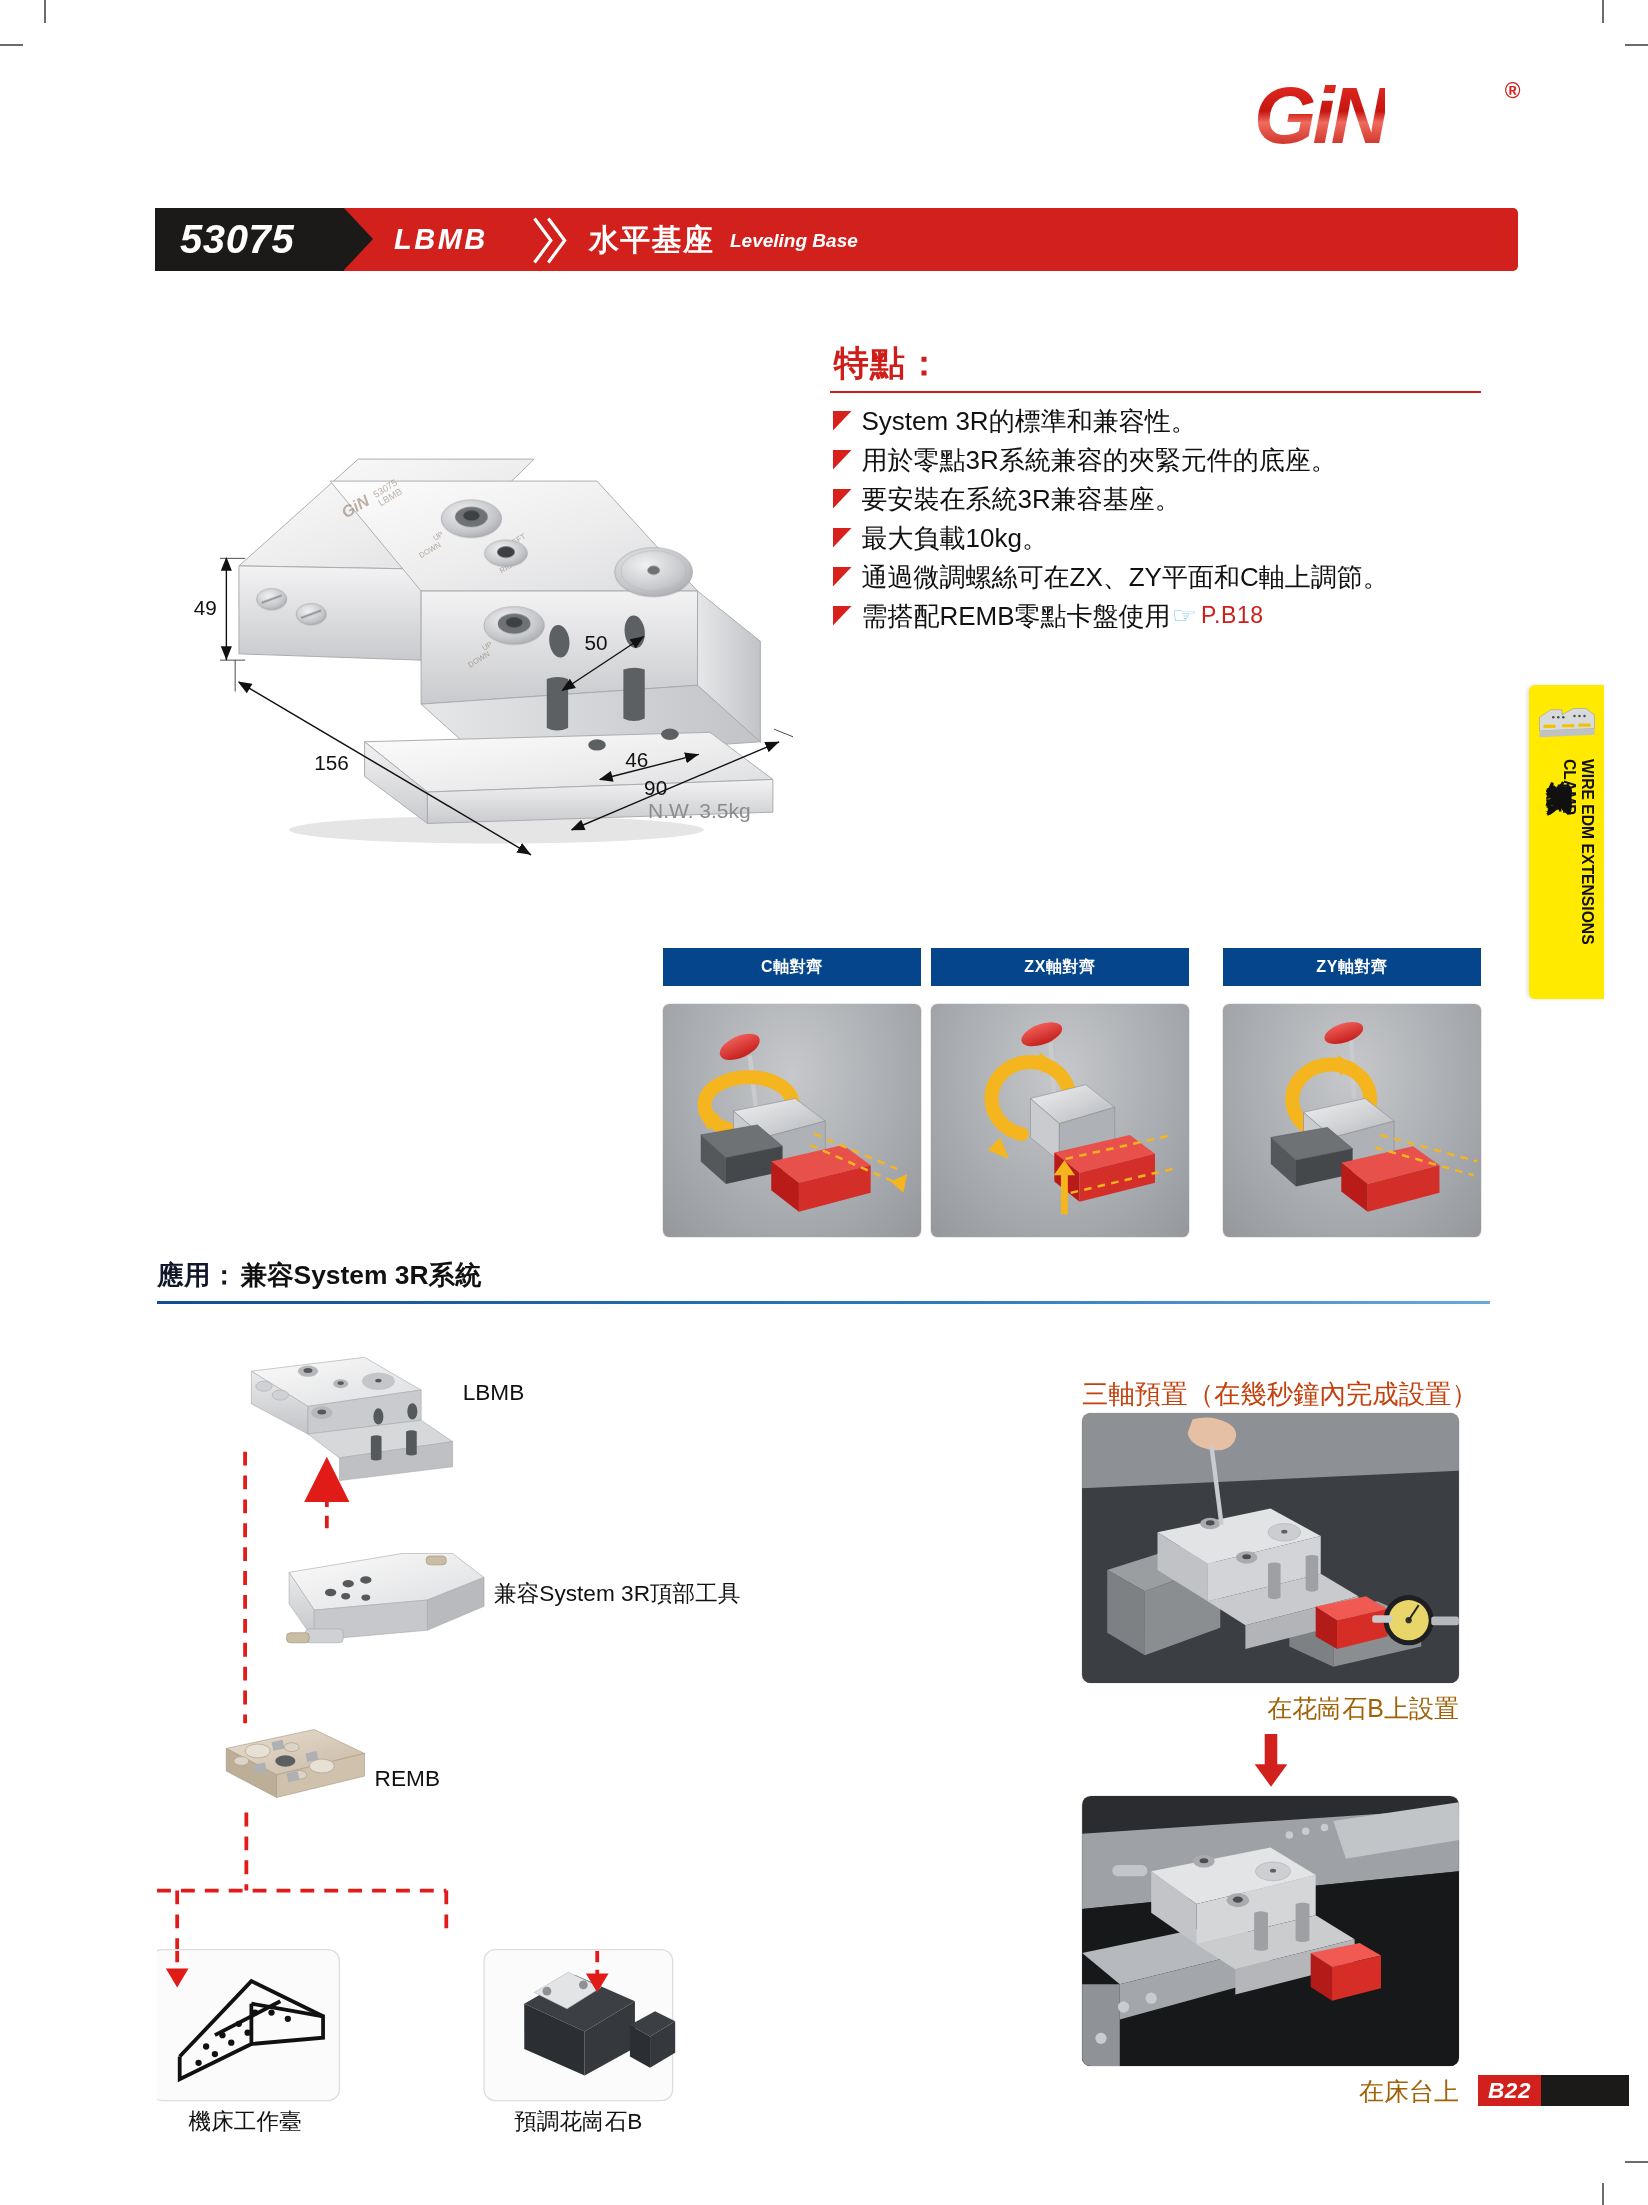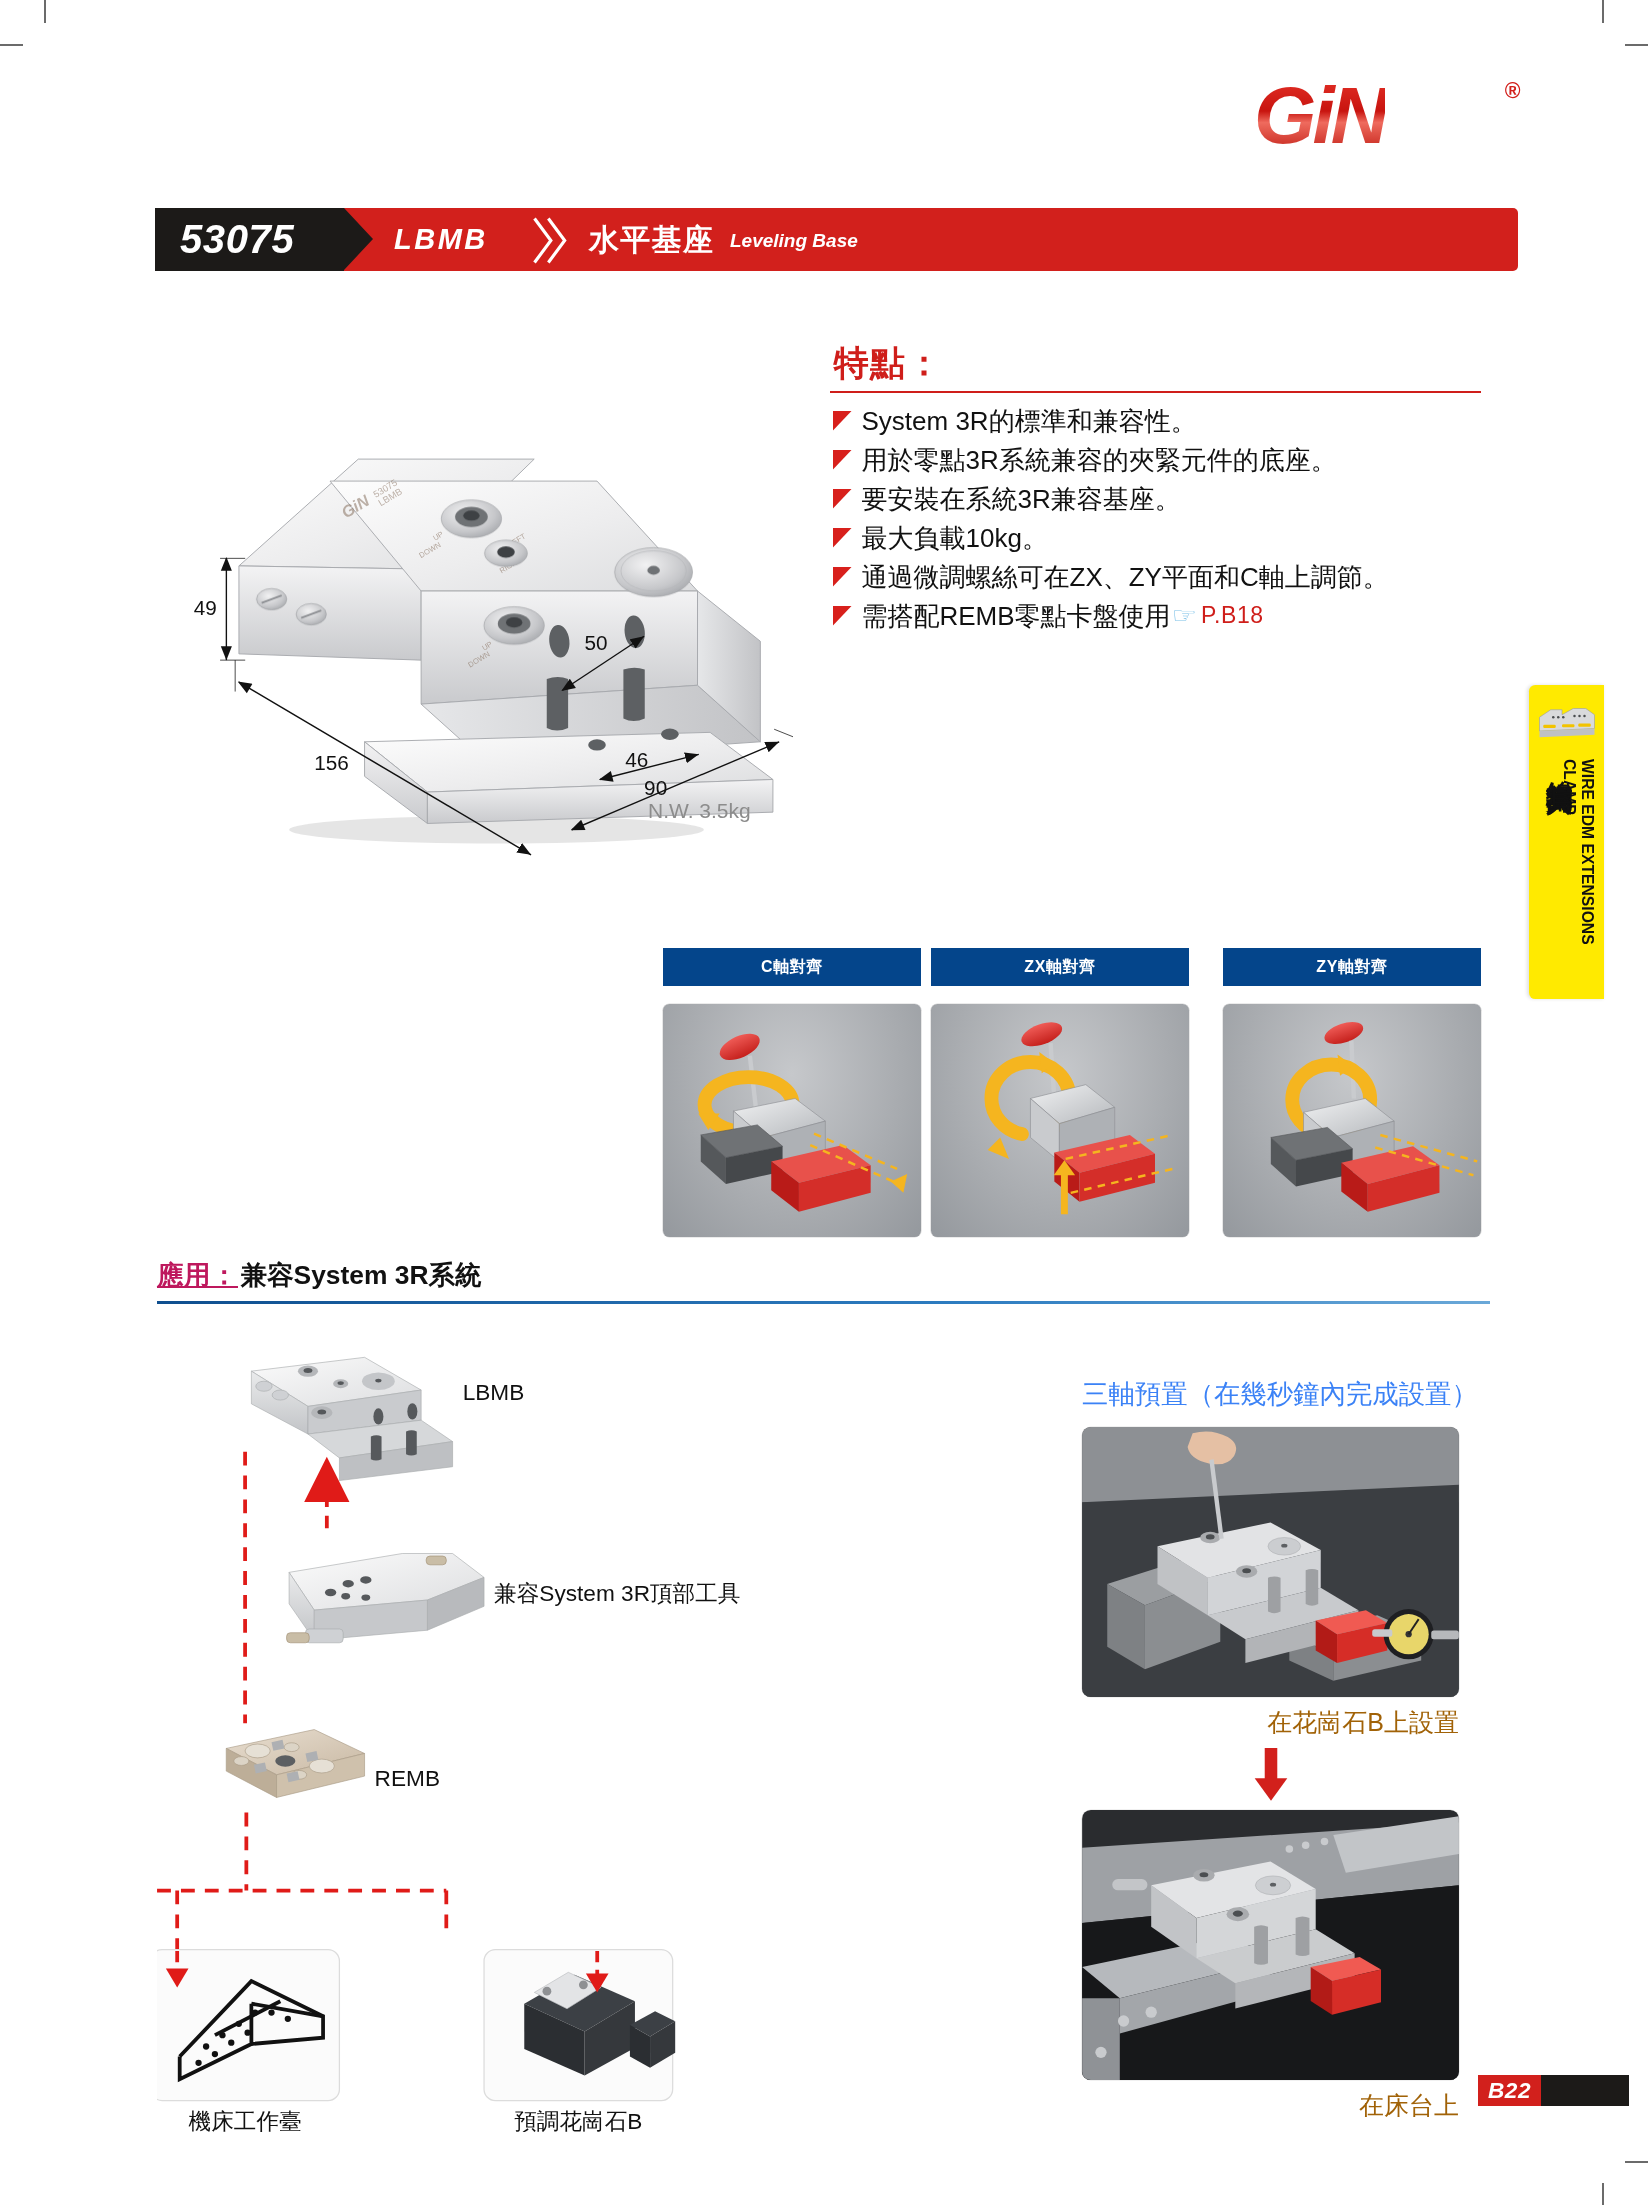--- a/index.html
+++ b/index.html
@@ -62,31 +62,31 @@
   #aligns{left:663px;top:948px;width:817px;height:296px;}
   .al-col{position:absolute;top:0;width:258px;}
   .al-head{height:38px;background:#04458B;color:#fff;display:flex;
            align-items:center;justify-content:center;font-size:16px;font-weight:bold;letter-spacing:0.6px;}
   .al-img{margin-top:17.6px;height:233px;border-radius:6.3px;
           background:radial-gradient(ellipse at 50% 30%,#c6c8cb 0%,#a8abaf 60%,#94989d 100%);
           position:relative;overflow:hidden;box-shadow:0 0 0 0.6px #d8d8d8;}
 
   
   #apphead{left:157px;top:1258px;width:1333px;}
-  .app-cn{font-size:26.4px;color:#be185d;font-weight:bold;letter-spacing:0.6px;text-decoration:underline;}
+  .app-cn{font-size:26.4px;color:#0f172a;font-weight:bold;letter-spacing:0.6px;}
   .app-val{font-size:26.4px;color:#111;font-weight:bold;letter-spacing:0px;}
   .app-rule{margin-top:7.5px;height:3.1px;width:1333px;
             background:linear-gradient(90deg,#0f4f8f 0%,#2d7cc0 60%,#6aa8d8 100%);}
 
   
   #assembly{left:157px;top:1346px;width:849px;height:786px;}
 
   
   #photos{left:1082px;top:1377px;width:409px;}
-  .ph-title{font-size:26.4px;color:#3b82f6;letter-spacing:0px;margin-bottom:15px;}
+  .ph-title{font-size:26.4px;color:#c2410c;letter-spacing:0px;margin-bottom:1px;}
   .ph-frame{width:377px;height:270px;border-radius:8.8px;overflow:hidden;position:relative;
             box-shadow:0 0 0 0.6px #e2e2e2;}
   .ph-cap{text-align:right;font-size:25px;color:#a16207;margin:8.8px 0 0 0;width:377px;}
 
   
   #sidetab{left:1529px;top:685px;width:75px;height:314px;
            background:#ffea00;border-radius:6.3px 0 0 6.3px;
            box-shadow:-1.3px 0 3.8px rgba(0,0,0,.12);}
   .tab-img{position:absolute;left:7.5px;top:11.3px;width:60px;height:50px;}
   .tab-cn{position:absolute;left:14px;top:75px;width:33px;

